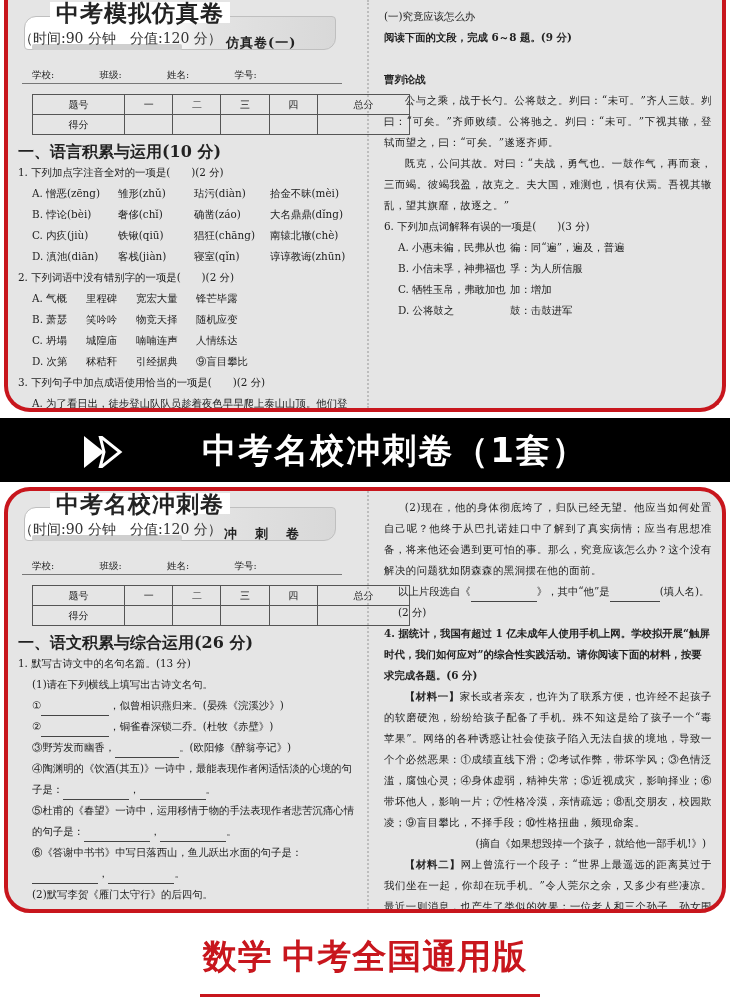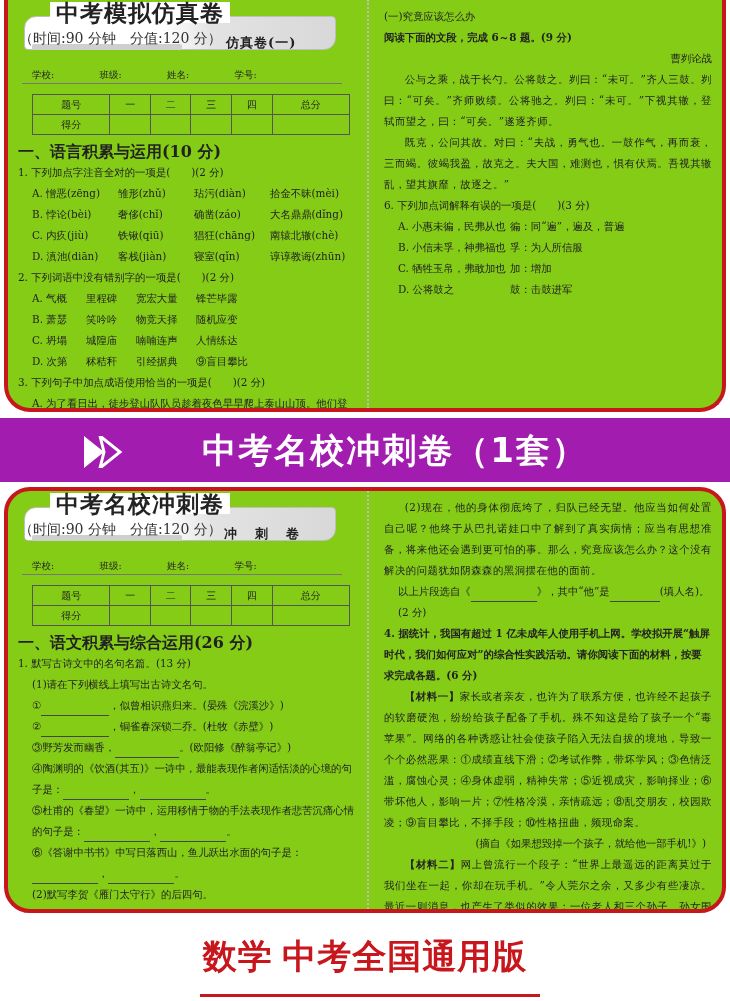--- a/index.html
+++ b/index.html
@@ -1,20 +1,20 @@
 <!DOCTYPE html>
 <html><head>
 <meta charset="utf-8">
 <style>
   * { box-sizing: border-box; margin: 0; padding: 0; }
   html, body { width: 730px; height: 1001px; background: #ffffff; overflow: hidden; }
   body { position: relative; font-family: "DejaVu Serif", "Liberation Serif", serif; color: #222; }
 
   .card {
-    position: absolute; left: 4px; width: 722px; background: #84cc16;
+    position: absolute; left: 4px; width: 722px; background: #e5e5e5;
     border: 4px solid #c8161d; border-top: none; border-radius: 0 0 26px 26px; overflow: hidden;
   }
   .card.top { top: 0; height: 412px; }
   .card.bottom { top: 487px; height: 426px; border-top: 4px solid #c8161d; border-radius: 26px; }
 
   .page { position: absolute; top: 0; bottom: 0; padding: 6px 10px 0 10px; font-size: 10.4px; line-height: 21px; }
   .page.left { left: 0; width: 358px; }
   .page.right { left: 362px; width: 352px; padding-left: 14px; }
   .divider { position: absolute; top: 0; bottom: 0; left: 359px; border-left: 2px dotted #bdbdbd; }
 
@@ -23,36 +23,36 @@
   .hdr .band { position: absolute; left: 6px; right: 20px; top: 10px; height: 34px; border: 1.5px solid #bfbfbf; border-radius: 12px 4px 12px 4px; background: linear-gradient(90deg, #fff 0%, #fff 45%, #e3e3e3 60%, #d8d8d8 100%); }
   .hdr .band-low { position: absolute; left: 14px; width: 150px; top: 38px; height: 6px; background: #cfcfcf; border-radius: 2px; }
   .hdr .title { position: absolute; left: 32px; top: -4px; font-size: 23px; font-weight: bold; background: #fff; padding: 0 6px; letter-spacing: 1px; font-family: "DejaVu Serif", serif; }
   .hdr .meta { position: absolute; left: 1px; top: 22px; font-size: 14px; color: #333; }
   .hdr .paper { position: absolute; left: 208px; top: 26px; font-size: 13px; font-weight: bold; letter-spacing: 1px; }
   .hdr .paper.wide { letter-spacing: 18px; left: 206px; }
 
   .info { display: flex; padding: 0 40px 0 10px; margin-top: 6px; height: 20px; font-size: 9.5px; border-bottom: 1.4px solid #777; margin-right: 14px; margin-left: 4px; }
   .info span { width: 80px; }
 
-  table.score { border-collapse: collapse; margin: 10px 0 6px 14px; width: 318px; font-size: 10px; }
+  table.score { border-collapse: collapse; margin: 10px 0 6px 14px; width: 378px; font-size: 10px; }
   table.score td { border: 1.3px solid #555; height: 20px; text-align: center; line-height: 18px; }
 
   .sec { font-weight: bold; font-size: 16px; }
   .ind { padding-left: 14px; }
   .grid4 { display: grid; grid-template-columns: 86px 76px 76px 90px; padding-left: 14px; }
   .grid4b { display: grid; grid-template-columns: 54px 50px 60px 80px; padding-left: 14px; }
   .grid2 { display: grid; grid-template-columns: 112px 200px; padding-left: 14px; }
-  .center { text-align: right; font-weight: normal; }
+  .center { text-align: left; font-weight: bold; margin-top: 21px; }
   .para { text-indent: 2em; text-align: justify; letter-spacing: 0.5px; }
   .blank { display: inline-block; border-bottom: 1px solid #444; height: 14px; vertical-align: bottom; }
   .bold { font-weight: bold; }
   .right-al { text-align: right; padding-right: 6px; }
 
   
-  .banner { position: absolute; left: 0; top: 418px; width: 730px; height: 64px; background: #a21caf; }
+  .banner { position: absolute; left: 0; top: 418px; width: 730px; height: 64px; background: #000000; }
   .banner .arrows { position: absolute; left: 84px; top: 18px; width: 48px; height: 32px; }
   .banner .btitle { position: absolute; left: 0; width: 730px; top: 6px; text-align: center; color: #fff; font-size: 34px; font-weight: bold; font-family: "DejaVu Sans", "Liberation Sans", sans-serif; letter-spacing: 2px; line-height: 52px; padding-left: 60px; }
 
   .footer-title { position: absolute; left: 0; width: 730px; top: 934px; text-align: center; color: #c8161d; font-size: 34px; font-weight: bold; font-family: Liberation Serif, serif; letter-spacing: 1px; }
   .footer-line { position: absolute; left: 200px; width: 340px; top: 994px; height: 3px; background: #c8161d; }
 </style>
 </head>
 <body>
 
 <div class="card top">

